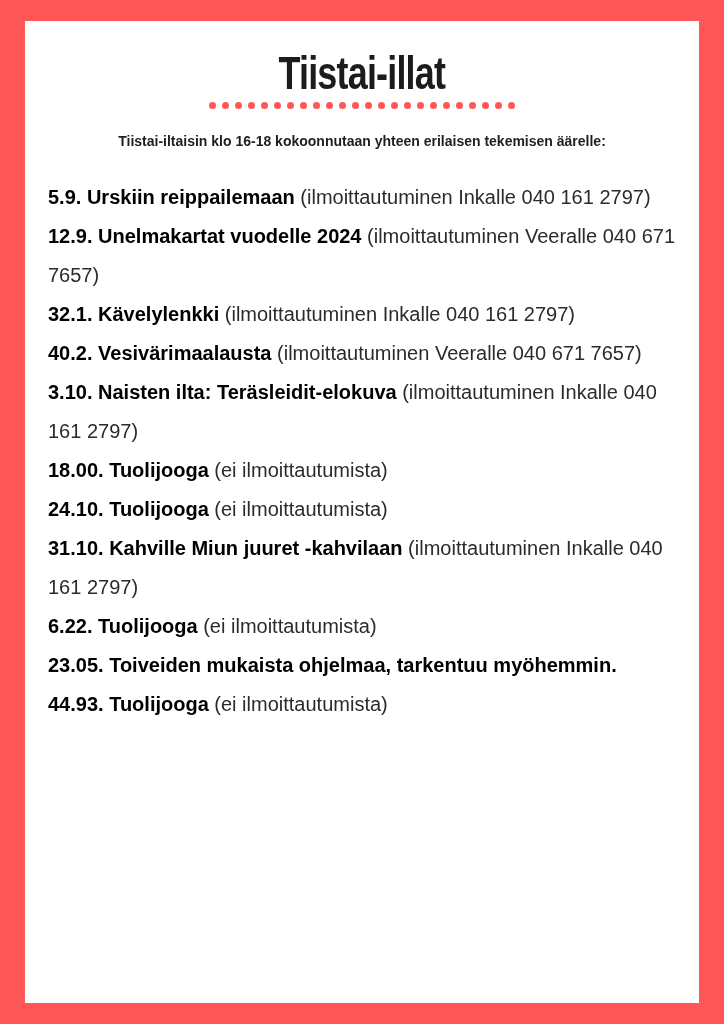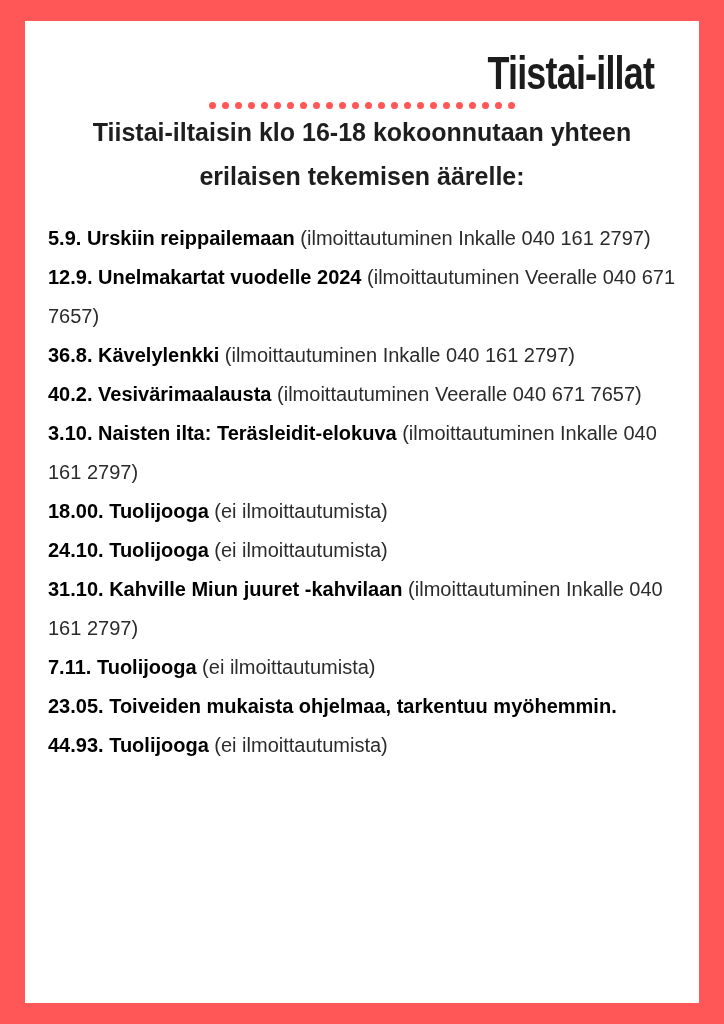--- a/index.html
+++ b/index.html
@@ -16,21 +16,21 @@
     position:relative;
     overflow:hidden;
   }
   .poster{
     position:absolute;
     top:21px;bottom:21px;left:25px;right:25px;
     background:var(--paper);
     padding:28px 21px 0 21px;
   }
   .title{
-    text-align:right;
+    text-align:center;
     font-size:46px;
     font-weight:700;
     letter-spacing:-1px;
     line-height:1.08;
     color:#1c1c1c;
     white-space:nowrap;
   }
   .title .squeeze{
     display:inline-block;
     transform:scaleX(0.78);
@@ -44,26 +44,26 @@
     margin-top:3px;
     height:8px;
   }
   .dot{
     width:7px;height:7px;
     border-radius:50%;
     background:var(--accent);
     flex:0 0 auto;
   }
   .subtitle{
-    margin:0 auto 0 auto;
+    margin:15px auto 0 auto;
     max-width:580px;
     text-align:center;
-    font-size:25px;
+    font-size:14px;
     font-weight:700;
-    line-height:44px;
+    line-height:32px;
     color:#1e1e1e;
   }
   .events{
     margin-top:21px;
     padding:0 2px;
     font-size:20px;
     line-height:39px;
   }
   .event{
     font-weight:400;
@@ -110,32 +110,32 @@
       <span class="dot"></span>
     </div>
 
   <p class="subtitle">Tiistai-iltaisin klo 16-18 kokoonnutaan yhteen erilaisen tekemisen äärelle:</p>
 
   <div class="events">
   <p class="event"><span class="bold">5.9. Urskiin reippailemaan</span><span class="reg"> (ilmoittautuminen Inkalle 040 161 2797)</span></p>
 
   <p class="event"><span class="bold">12.9. Unelmakartat vuodelle 2024</span><span class="reg"> (ilmoittautuminen Veeralle 040 671 7657)</span></p>
 
-  <p class="event"><span class="bold">36.8. Kävelylenkki</span><span class="reg"> (ilmoittautuminen Inkalle 040 161 2797)</span></p>
+  <p class="event"><span class="bold">32.1. Kävelylenkki</span><span class="reg"> (ilmoittautuminen Inkalle 040 161 2797)</span></p>
 
   <p class="event"><span class="bold">40.2. Vesivärimaalausta</span><span class="reg"> (ilmoittautuminen Veeralle 040 671 7657)</span></p>
 
   <p class="event"><span class="bold">3.10. Naisten ilta: Teräsleidit-elokuva</span><span class="reg"> (ilmoittautuminen Inkalle 040 161 2797)</span></p>
 
   <p class="event"><span class="bold">18.00. Tuolijooga</span><span class="reg"> (ei ilmoittautumista)</span></p>
 
 
   <p class="event"><span class="bold">24.10. Tuolijooga</span><span class="reg"> (ei ilmoittautumista)</span></p>
 
   <p class="event"><span class="bold">31.10. Kahville Miun juuret -kahvilaan</span><span class="reg"> (ilmoittautuminen Inkalle 040 161 2797)</span></p>
 
-  <p class="event"><span class="bold">7.11. Tuolijooga</span><span class="reg"> (ei ilmoittautumista)</span></p>
+  <p class="event"><span class="bold">6.22. Tuolijooga</span><span class="reg"> (ei ilmoittautumista)</span></p>
 
   <p class="event"><span class="bold">23.05. Toiveiden mukaista ohjelmaa, tarkentuu myöhemmin.</span><span class="reg"></span></p>
 
   <p class="event"><span class="bold">44.93. Tuolijooga</span><span class="reg"> (ei ilmoittautumista)</span></p>
 </div>
 </div>
 
 </body></html>

